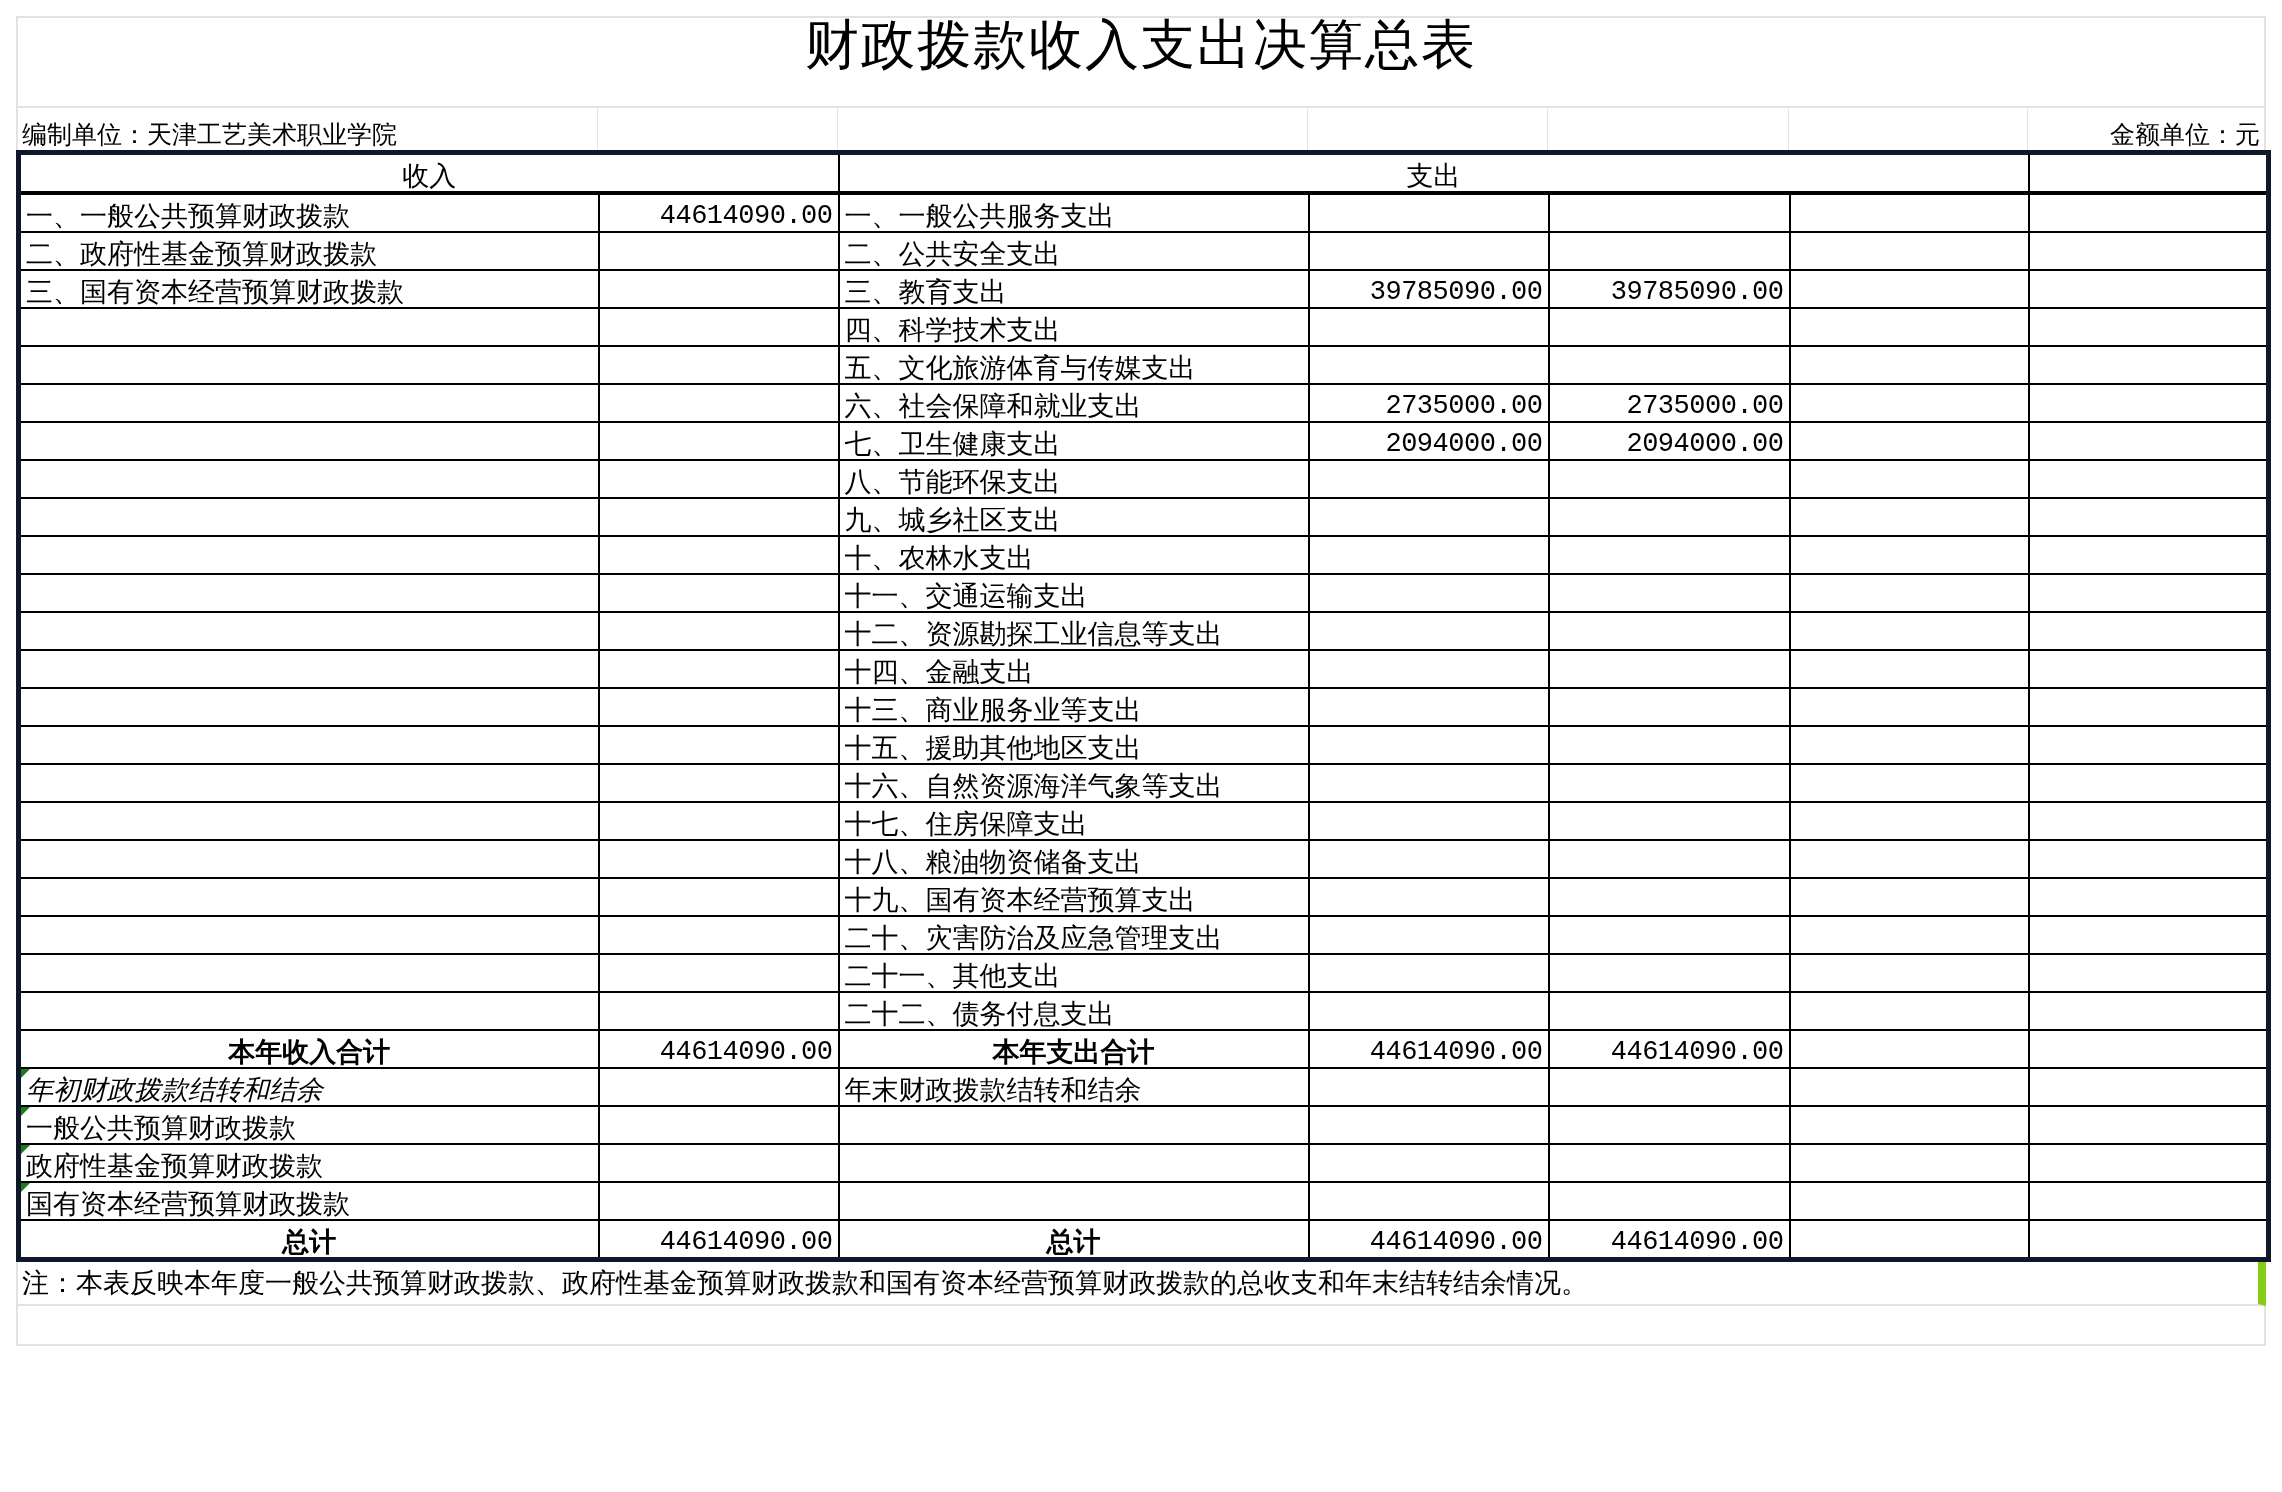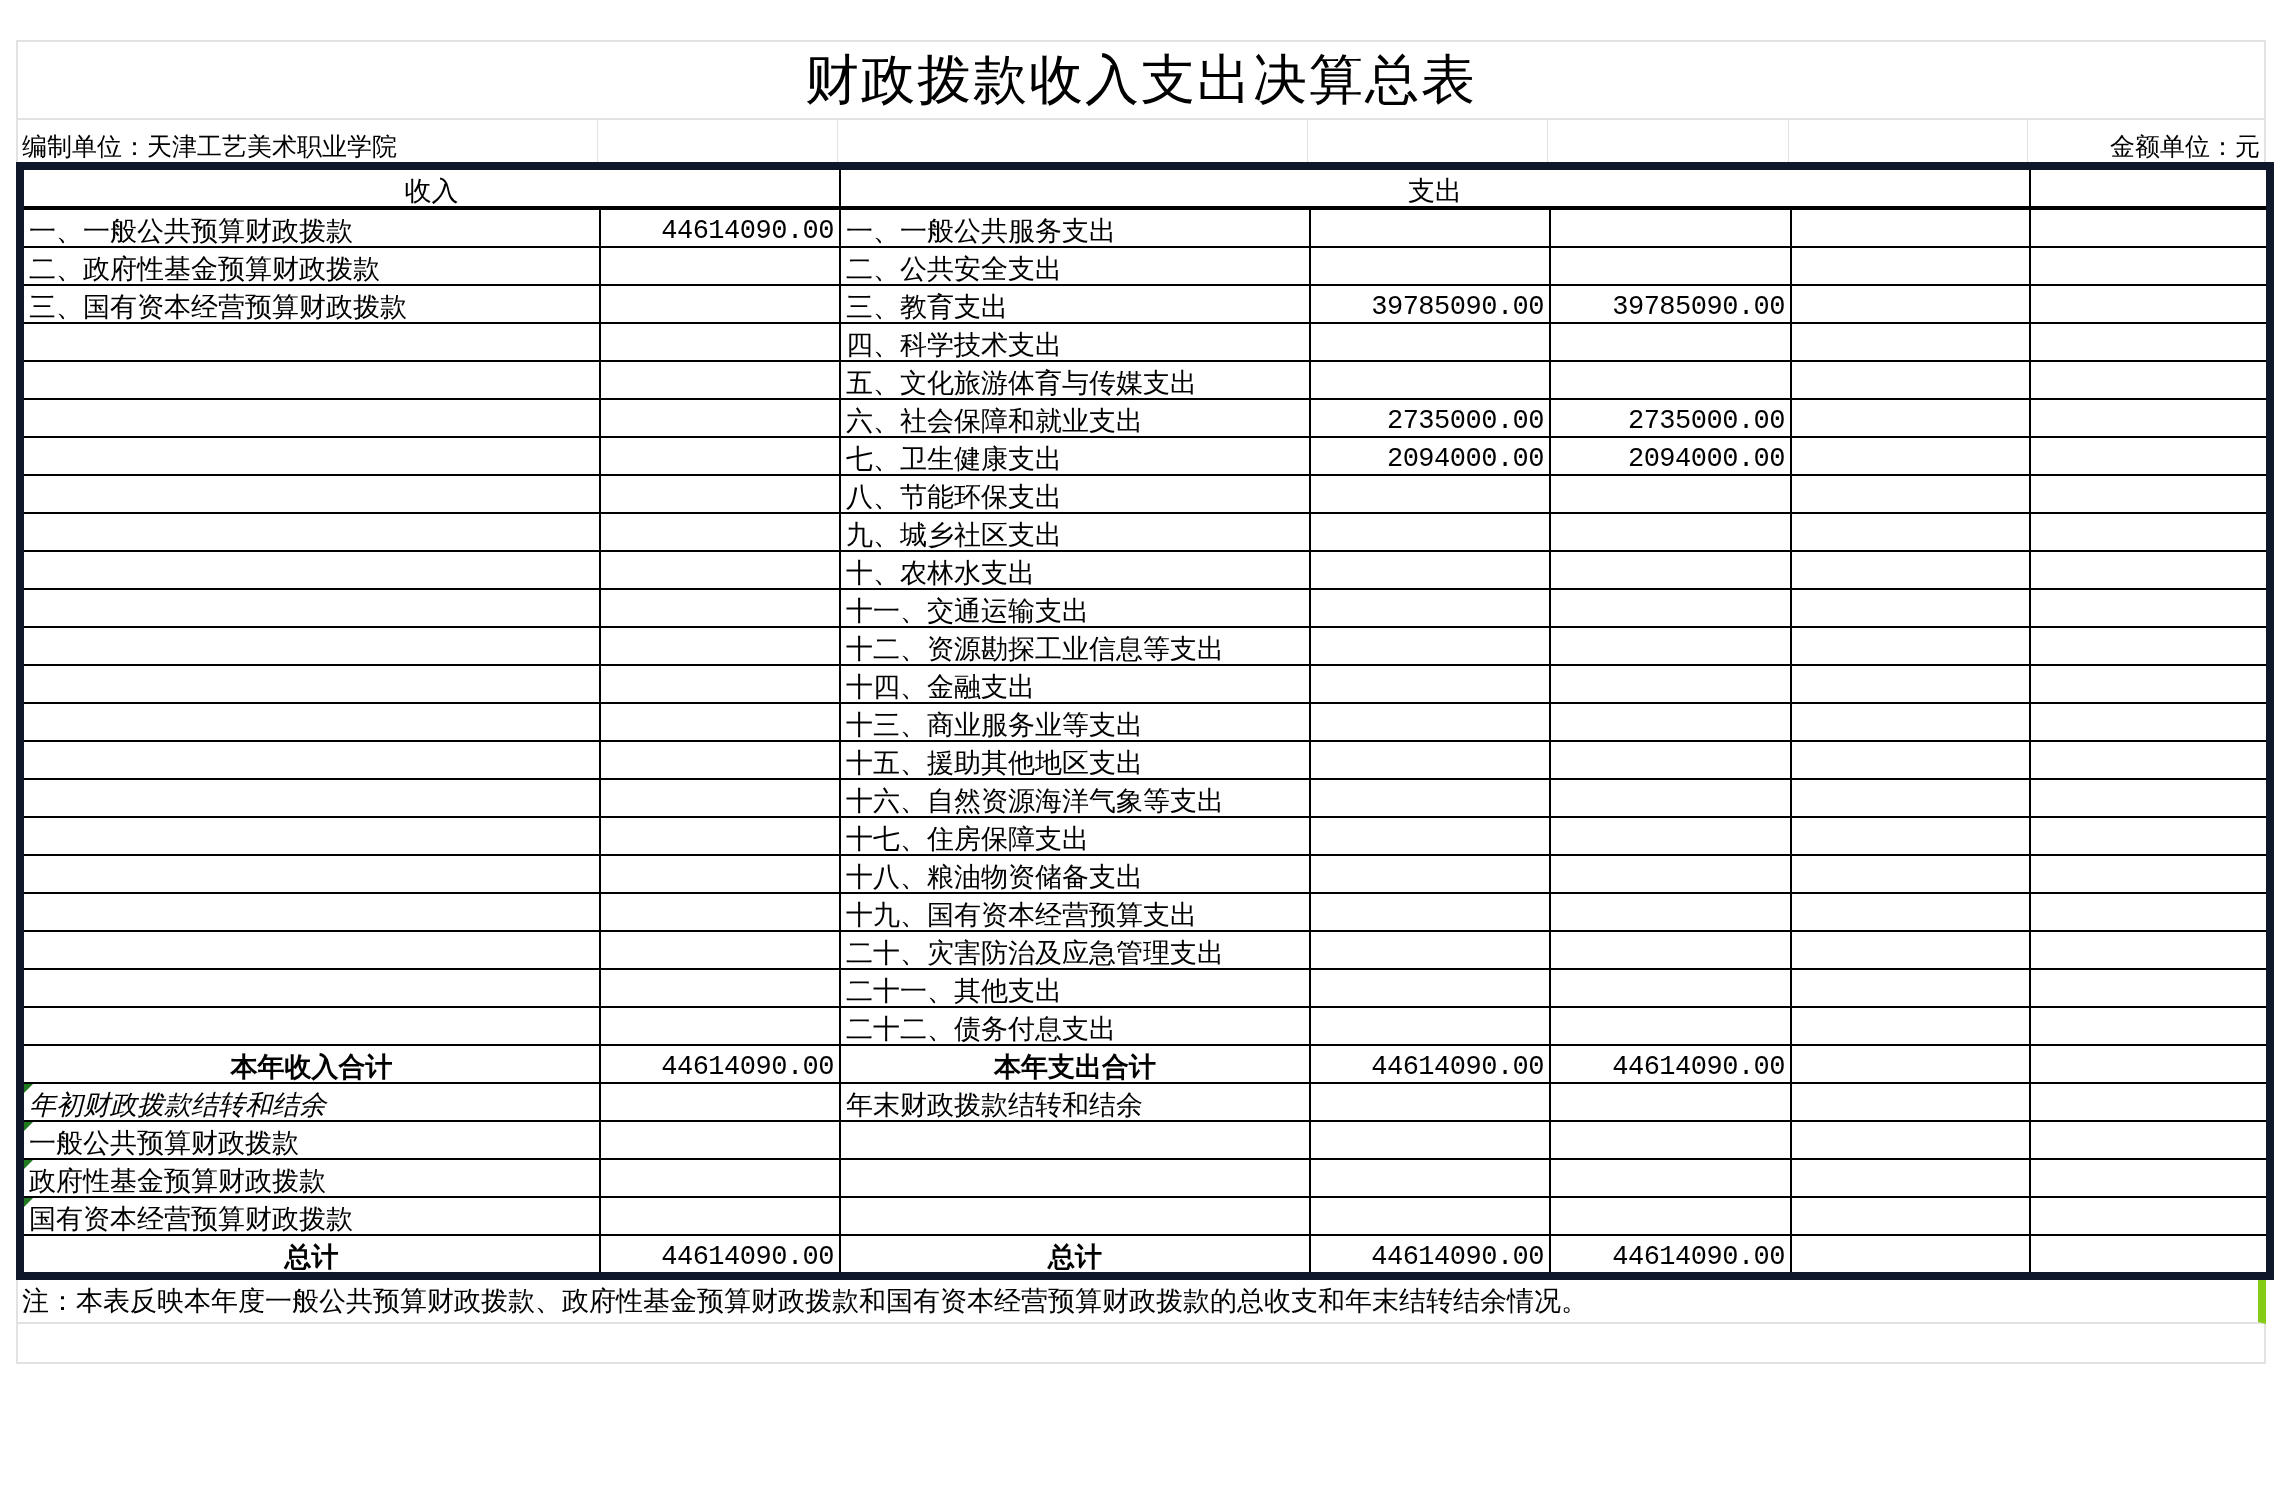--- a/index.html
+++ b/index.html
@@ -1,29 +1,29 @@
 <!DOCTYPE html>
 <html><head>
 <meta charset="utf-8">
 <style>
   html, body { margin: 0; padding: 0; background: #ffffff; }
   body { width: 2282px; height: 1492px; position: relative; overflow: hidden;
          font-family: "DejaVu Serif", "Liberation Serif", serif; color: #000; }
   .sheet { position: absolute; left: 16px; top: 16px; width: 2250px; }
-  .title-row { height: 80px; border-top: 2px solid #e2e2e2; border-bottom: 2px solid #e2e2e2;
+  .title-row { height: 92px; border-top: 2px solid #e2e2e2; border-bottom: 2px solid #e2e2e2;
                border-left: 2px solid #e2e2e2; border-right: 2px solid #e2e2e2; box-sizing: border-box;
-               display: flex; align-items: center; justify-content: center; margin-top: 24px; }
+               display: flex; align-items: flex-start; justify-content: center; }
   .title { font-size: 54px; letter-spacing: 2px; line-height: 1; }
   .unit-row { position: relative; height: 42px; border-left: 2px solid #e2e2e2; border-right: 2px solid #e2e2e2;
               box-sizing: border-box; }
   .unit-row .grid { position: absolute; top: 0; bottom: 0; width: 1px; background: #e2e2e2; }
   .unit-left { position: absolute; left: 4px; bottom: 0px; font-size: 25px; line-height: 30px; white-space: nowrap; }
   .unit-right { position: absolute; right: 4px; bottom: 0px; font-size: 25px; line-height: 30px; white-space: nowrap; }
 
-  table.main { border-collapse: collapse; table-layout: fixed; width: 2250px; border: 8px solid #0f172a; padding-left: 40px; }
+  table.main { border-collapse: collapse; table-layout: fixed; width: 2250px; border: 5px solid #0f172a; padding-left: 40px; }
   table.main td { border: 2px solid #000; padding: 0 5px; height: 36px; font-size: 27px; line-height: 30px;
                   white-space: nowrap; overflow: hidden; position: relative; vertical-align: bottom; }
   table.main tr.hdr1 td { height: 36px; text-align: center; vertical-align: bottom; }
   table.main tr.hdr2 td { height: 65px; text-align: center; vertical-align: middle; white-space: normal; line-height: 34px; }
   table.main tr.thick-top td { border-top: 4px solid #000; }
   td.num { text-align: right; font-family: "Liberation Mono", "DejaVu Sans Mono", monospace; font-size: 26px; letter-spacing: -0.5px; }
   td.center { text-align: center; }
   td.bold { font-weight: bold; }
   td.indent1 { padding-left: 50px; font-style: italic; }
   td.indent2 { padding-left: 100px; }

